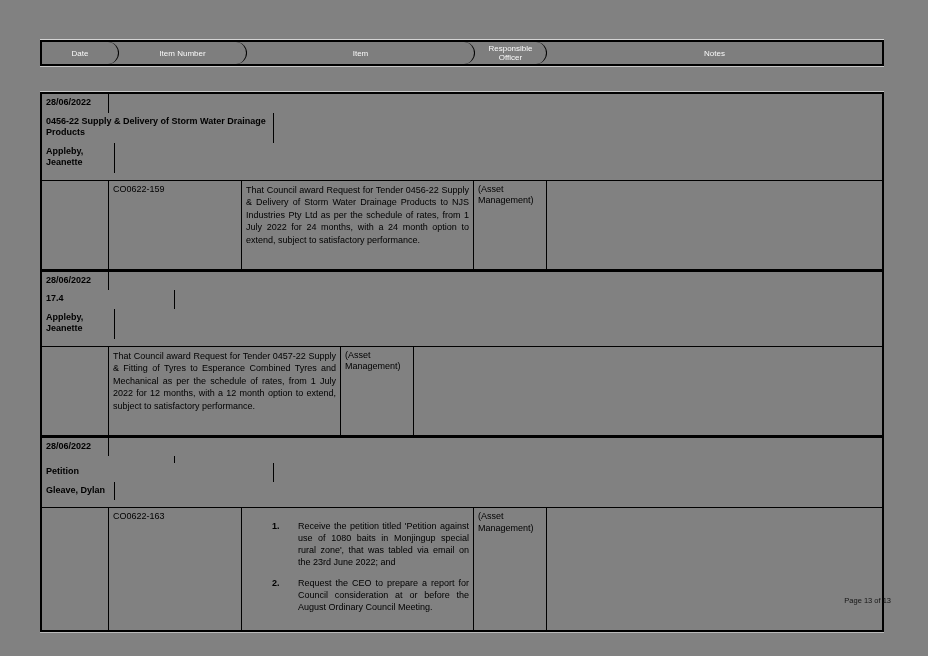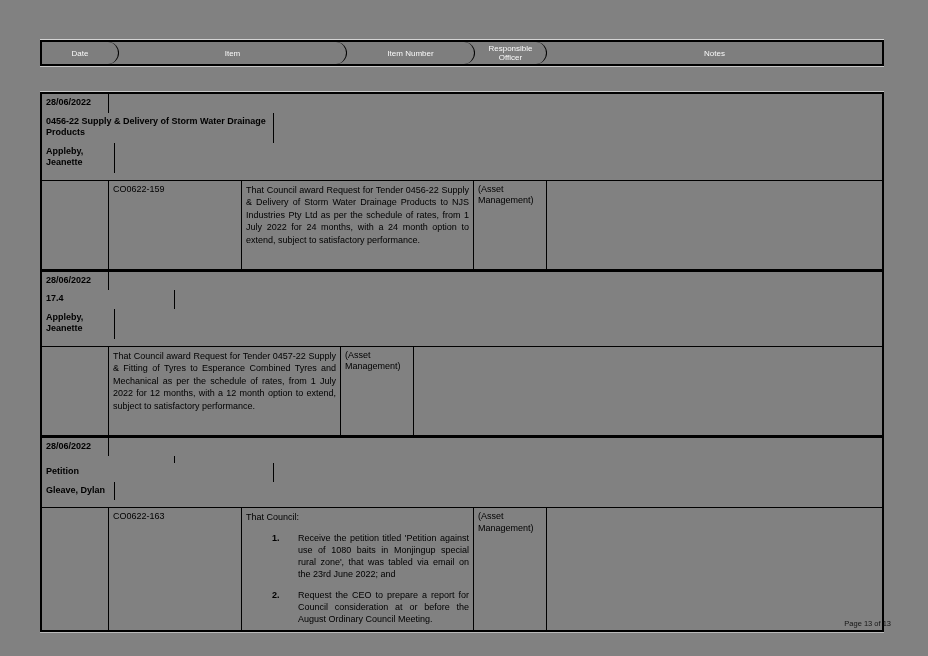--- a/index.html
+++ b/index.html
@@ -60,34 +60,34 @@
   .c3{width:73px;flex:none;}
   .c4{flex:1;}
   .body .c2 .para{text-align:justify;line-height:12.5px;margin:0;}
   .intro{margin:0 0 0 0;line-height:12px;}
   .li{display:flex;padding-left:26px;margin-top:9px;}
   .li-num{width:26px;flex:none;font-weight:bold;line-height:12px;}
   .li-text{flex:1;text-align:justify;line-height:12px;}
 
   
   .page-footer{
-    position:absolute;top:619px;right:37px;
+    position:absolute;top:596px;right:37px;
     font-size:7.5px;color:#151515;letter-spacing:0;padding-left:12px;
   }
 </style>
 </head>
 <body>
 
 <div class="page">
 
   <div class="hdr-table">
     <div class="hrow" style="display:flex;width:100%;">
         <div class="hcell" style="width: 77px;">Date</div>
+        <div class="hcell" style="width: 128px;">Item Number</div>
         <div class="hcell" style="width: 228px;">Item</div>
-        <div class="hcell" style="width: 128px;">Item Number</div>
         <div class="hcell" style="width: 72px;">Responsible Officer</div>
         <div class="hcell" style="flex: 1 1 0%;">Notes</div>
       </div>
   </div>
 
   <div class="main-table">
       <div class="trow title" style="min-height: 27px;">
         <div class="cell c0">28/06/2022</div>
         <div class="cell c2">0456-22 Supply &amp; Delivery of Storm Water Drainage Products</div>
         <div class="cell c3">Appleby, Jeanette</div>
@@ -120,21 +120,20 @@
         <div class="cell c0">28/06/2022</div>
         <div class="cell c1"></div>
         <div class="cell c2">Petition</div>
         <div class="cell c3">Gleave, Dylan</div>
         <div class="cell c4"></div>
       </div>
       <div class="trow body last" style="min-height: 122px;">
         <div class="cell c0"></div>
         <div class="cell c1">CO0622-163</div>
         <div class="cell c2">
-          <div class="intro">That Council:</div>
           <div class="li">
             <span class="li-num">1.</span>
             <span class="li-text">Receive the petition titled 'Petition against use of 1080 baits in Monjingup special rural zone', that was tabled via email on the 23rd June 2022; and</span>
           </div>
           <div class="li">
             <span class="li-num">2.</span>
             <span class="li-text">Request the CEO to prepare a report for Council consideration at or before the August Ordinary Council Meeting.</span>
           </div>
         </div>
         <div class="cell c3">(Asset Management)</div>

